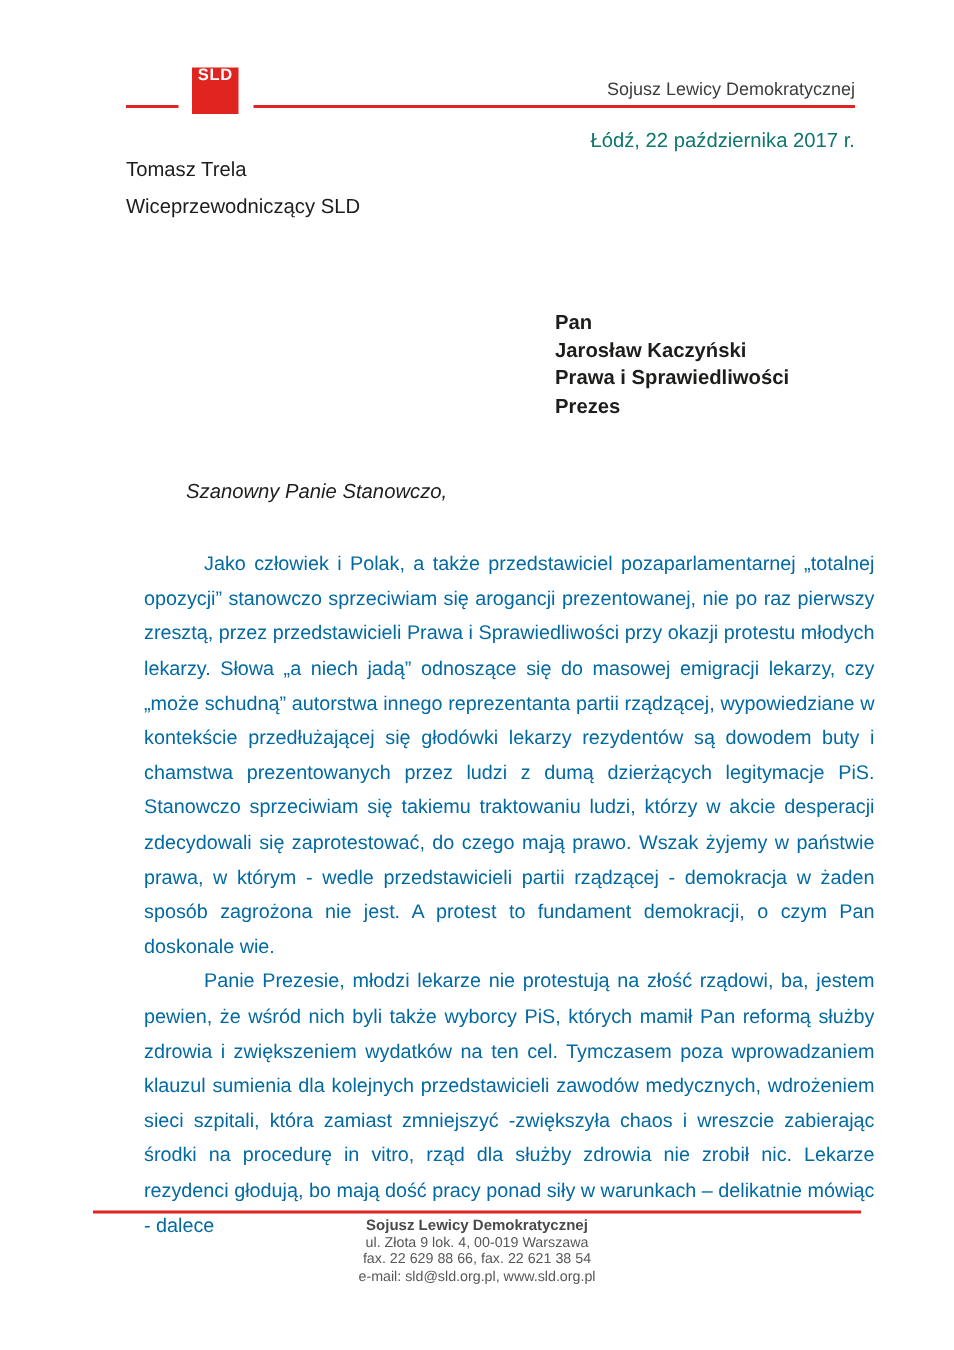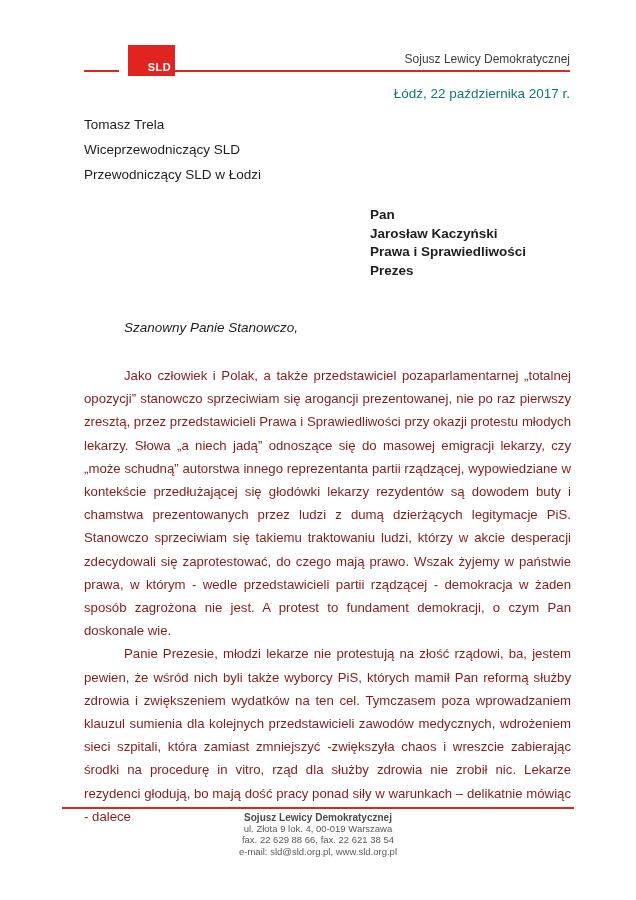--- a/index.html
+++ b/index.html
@@ -29,23 +29,21 @@
   .rule-right { left: 169px; width: 401px; }
 
   .logo {
     position: absolute;
     left: 128px;
     top: 45px;
     width: 31px;
     height: 31px;
     background: #e02420;
     display: flex;
-    align-items: flex-end;
     justify-content: center;
-    padding-left: 16px;
   }
   .logo span {
     color: #ffffff;
     font-weight: bold;
     font-size: 11px;
     letter-spacing: 0.5px;
     line-height: 1;
     padding-bottom: 3px;
   }
 
@@ -62,21 +60,21 @@
     right: 66px;
     top: 86px;
     font-size: 13.5px;
     color: #0f766e;
   }
 
   
   .sender {
     position: absolute;
     left: 84px;
-    top: 112px;
+    top: 100px;
     font-size: 13.5px;
     line-height: 25px;
   }
   .recipient {
     position: absolute;
     left: 370px;
     top: 206px;
     font-size: 13.5px;
     font-weight: bold;
     line-height: 18.5px;
@@ -86,27 +84,27 @@
     position: absolute;
     left: 124px;
     top: 320px;
     font-size: 13.5px;
     font-style: italic;
   }
 
   
   .body-text {
     position: absolute;
-    left: 84px;
+    left: 96px;
     top: 364px;
     width: 487px;
     font-size: 13.2px;
     line-height: 23.2px;
     text-align: justify;
-    color: #7f1d1d;
+    color: #0369a1;
   }
   .body-text p {
     margin: 0;
     text-indent: 40px;
   }
 
   
   .footer-rule {
     position: absolute;
     left: 62px;
@@ -141,21 +139,20 @@
     <span>SLD</span>
   </div>
   <div class="rule rule-right"></div>
   <div class="org-name">Sojusz Lewicy Demokratycznej</div>
 
   <div class="date-line">Łódź, 22 października 2017 r.</div>
 
   <div class="sender">
     <div>Tomasz Trela</div>
     <div>Wiceprzewodniczący SLD</div>
-    <div>Przewodniczący SLD w Łodzi</div>
   </div>
 
   <div class="recipient">
     <div>Pan</div>
     <div>Jarosław Kaczyński</div>
     <div>Prawa i Sprawiedliwości</div>
     <div>Prezes</div>
   </div>
 
   <div class="salutation">Szanowny Panie Stanowczo,</div>

